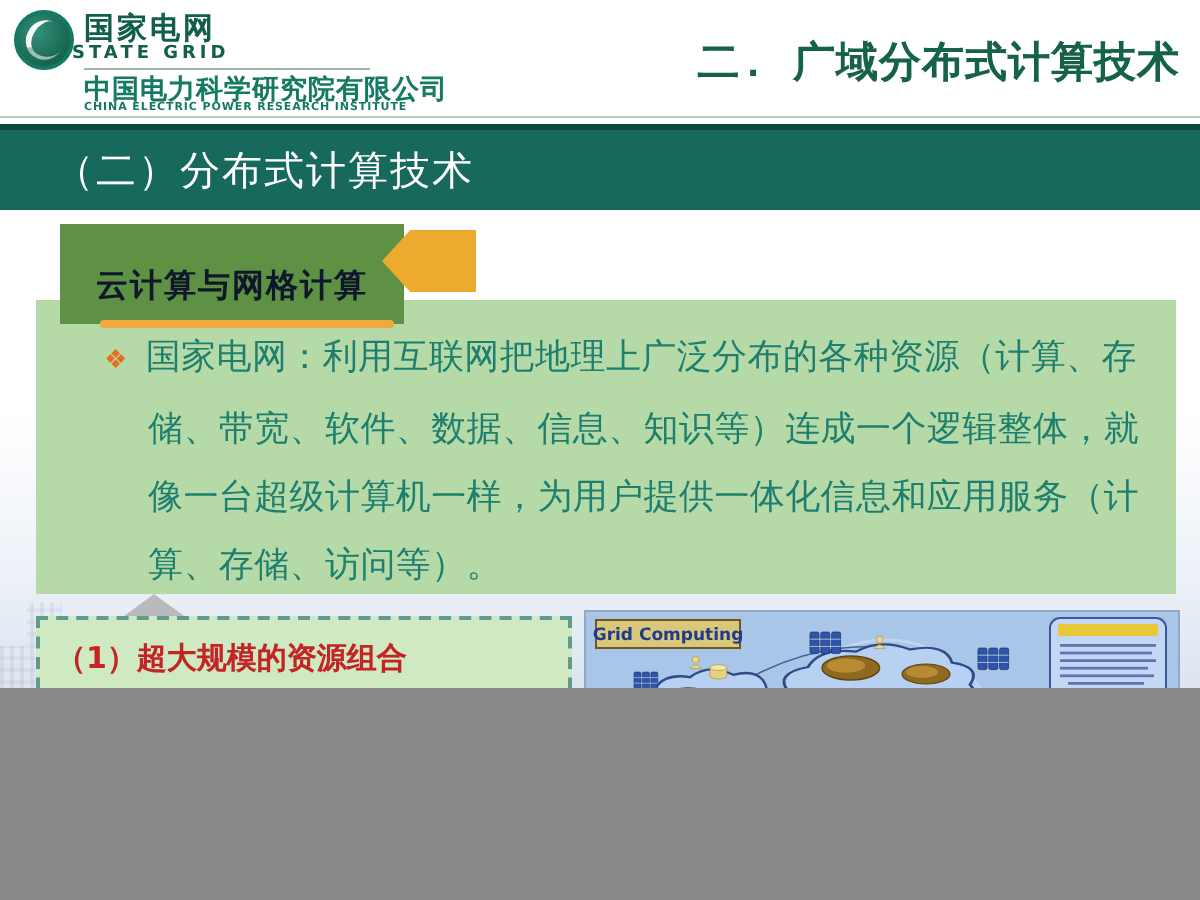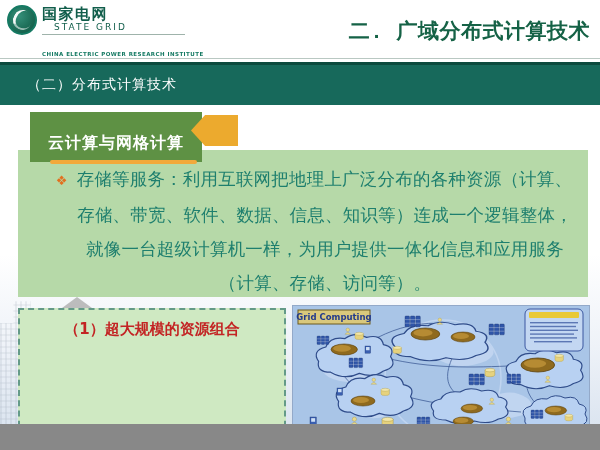--- a/index.html
+++ b/index.html
@@ -1,39 +1,38 @@
 <!DOCTYPE html>
 <html><head>
 <meta charset="utf-8">
 <style>
   html,body{margin:0;padding:0;background:#888;}
   .slide{
-    position:relative;width:600px;height:424px;overflow:hidden;
+    position:relative;width:600px;height:344px;overflow:hidden;
     font-family:"DejaVu Sans","Liberation Sans",sans-serif;
     background:linear-gradient(180deg,#ffffff 0%,#ffffff 60%,#eef2f8 82%,#dce5f0 100%);
-    text-align:center;
   }
   
   .header{position:absolute;top:0;left:0;right:0;height:58px;background:#fff;border-bottom:1px solid #b9c8c2;z-index:5;}
   .logo{position:absolute;left:7px;top:5px;width:30px;height:30px;border-radius:50%;
     background:radial-gradient(circle at 38% 35%,#35907a 0%,#1d6e58 55%,#0f553f 100%);
     border:2px solid #157a63;box-sizing:border-box;}
   .logo::after{content:"";position:absolute;left:4px;top:3px;width:16px;height:18px;border-radius:50%;
     border-left:3px solid rgba(255,255,255,.95);border-bottom:2px solid rgba(255,255,255,.55);transform:rotate(28deg);}
   .brand-cn{position:absolute;left:42px;top:5px;font-size:15px;font-weight:bold;color:#115e4b;letter-spacing:1.5px;}
-  .brand-en{position:absolute;left:54px;top:22px;font-size:9px;font-weight:normal;color:#115e4b;letter-spacing:2px;}
+  .brand-en{position:absolute;left:36px;top:22px;font-size:9px;font-weight:bold;color:#115e4b;letter-spacing:2px;}
   .brand-divider{position:absolute;left:42px;top:34px;width:143px;height:1px;background:#9fb3ab;}
   .company-cn{position:absolute;left:42px;top:36px;font-size:13.5px;font-weight:bold;color:#157a63;letter-spacing:.5px;}
   .company-en{position:absolute;left:42px;top:51px;font-size:5.5px;font-weight:bold;color:#157a63;letter-spacing:.45px;}
   .section-title{position:absolute;right:10px;top:17px;font-size:21px;font-weight:bold;color:#156246;letter-spacing:.5px;font-family:Liberation Mono, monospace;}
   
   .title-bar{position:absolute;top:62px;left:0;right:0;height:43px;background:#17695b;border-top:3px solid #0c4a3e;
-    box-sizing:border-box;color:#fff;font-size:14px;letter-spacing:1px;display:flex;align-items:center;padding-left:27px;z-index:4;}
-  
-  .tab{position:absolute;left:30px;top:112px;width:172px;height:50px;background:#5e9144;color:#ffffff;
+    box-sizing:border-box;color:#fff;font-size:20px;letter-spacing:1px;display:flex;align-items:center;padding-left:27px;z-index:4;}
+  
+  .tab{position:absolute;left:30px;top:112px;width:172px;height:50px;background:#5e9144;color:#0f172a;
     font-size:16px;font-weight:bold;letter-spacing:1px;display:flex;align-items:flex-end;justify-content:center;
     padding-bottom:8px;box-sizing:border-box;z-index:4;}
   .tab-arrow{position:absolute;left:191px;top:115px;width:47px;height:31px;background:#ecaa2e;
     clip-path:polygon(30% 0,100% 0,100% 100%,30% 100%,0 50%);z-index:5;}
   .tab-underline{position:absolute;left:50px;top:160px;width:147px;height:4px;background:#f2a93b;border-radius:2px;z-index:5;}
   
   .def-box{position:absolute;left:18px;top:150px;width:570px;height:147px;background:#b6d9a8;
     box-sizing:border-box;padding:12px 12px 0 34px;overflow:hidden;z-index:3;}
   .def-text{margin:0;font-size:17.5px;line-height:34px;color:#1e7f6e;font-weight:500;
     padding-left:22px;text-indent:-22px;letter-spacing:.2px;}
@@ -60,36 +59,37 @@
 
 <div class="slide">
 
   <div class="buildings"></div>
 
   <div class="header">
     <div class="logo"></div>
     <div class="brand-cn">国家电网</div>
     <div class="brand-en">STATE GRID</div>
     <div class="brand-divider"></div>
+    <div class="company-cn">中国电力科学研究院有限公司</div>
     <div class="company-en">CHINA ELECTRIC POWER RESEARCH INSTITUTE</div>
     <div class="section-title">二. 广域分布式计算技术</div>
   </div>
 
   <div class="title-bar">
     <span>（二）分布式计算技术</span>
   </div>
 
   <div class="tab">
     <span>云计算与网格计算</span>
   </div>
   <div class="tab-arrow"></div>
   <div class="tab-underline"></div>
 
   <div class="def-box">
-    <p class="def-text"><span class="def-bullet">❖</span><span>存储等服务：利用互联网把地理上广泛分布的各种资源（计算、存储、带宽、软件、数据、信息、知识等）连成一个逻辑整体，就像一台超级计算机一样，为用户提供一体化信息和应用服务（计算、存储、访问等）。</span></p>
+    <p class="def-text"><span class="def-bullet">❖</span><span>国家电网：利用互联网把地理上广泛分布的各种资源（计算、存储、带宽、软件、数据、信息、知识等）连成一个逻辑整体，就像一台超级计算机一样，为用户提供一体化信息和应用服务（计算、存储、访问等）。</span></p>
   </div>
 
   <div class="callout-tri"></div>
 
   <div class="feat-box">
     <div class="feat-item">（1）超大规模的资源组合</div>
   </div>
 
   <svg class="grid-fig" width="296" height="133" viewBox="0 0 296 133" xmlns="http://www.w3.org/2000/svg">
     <defs>

